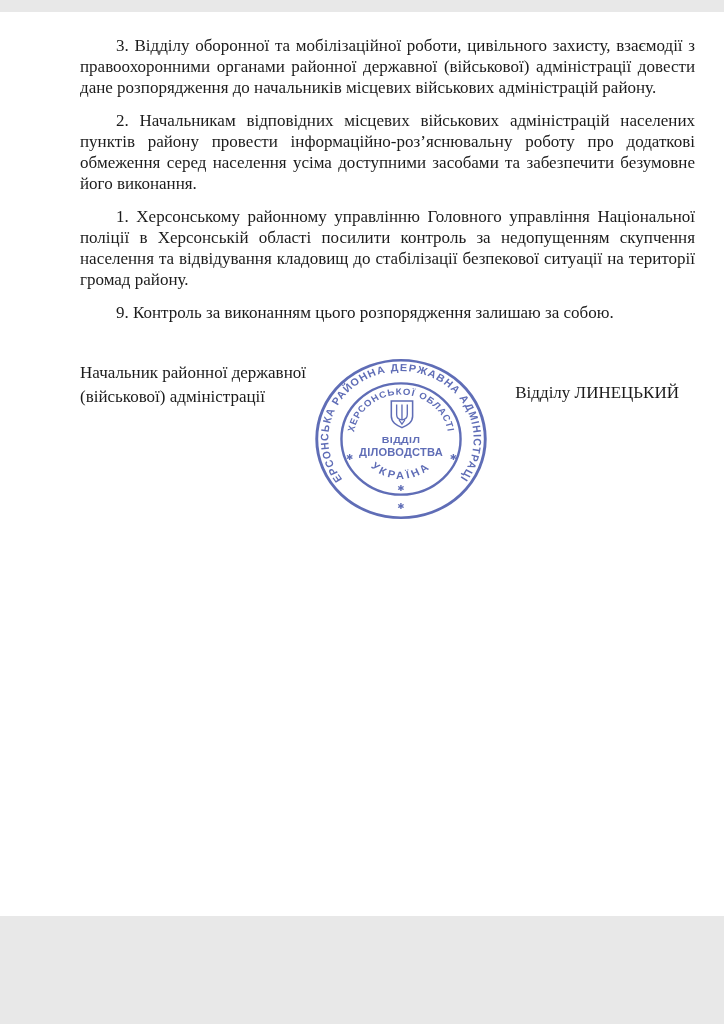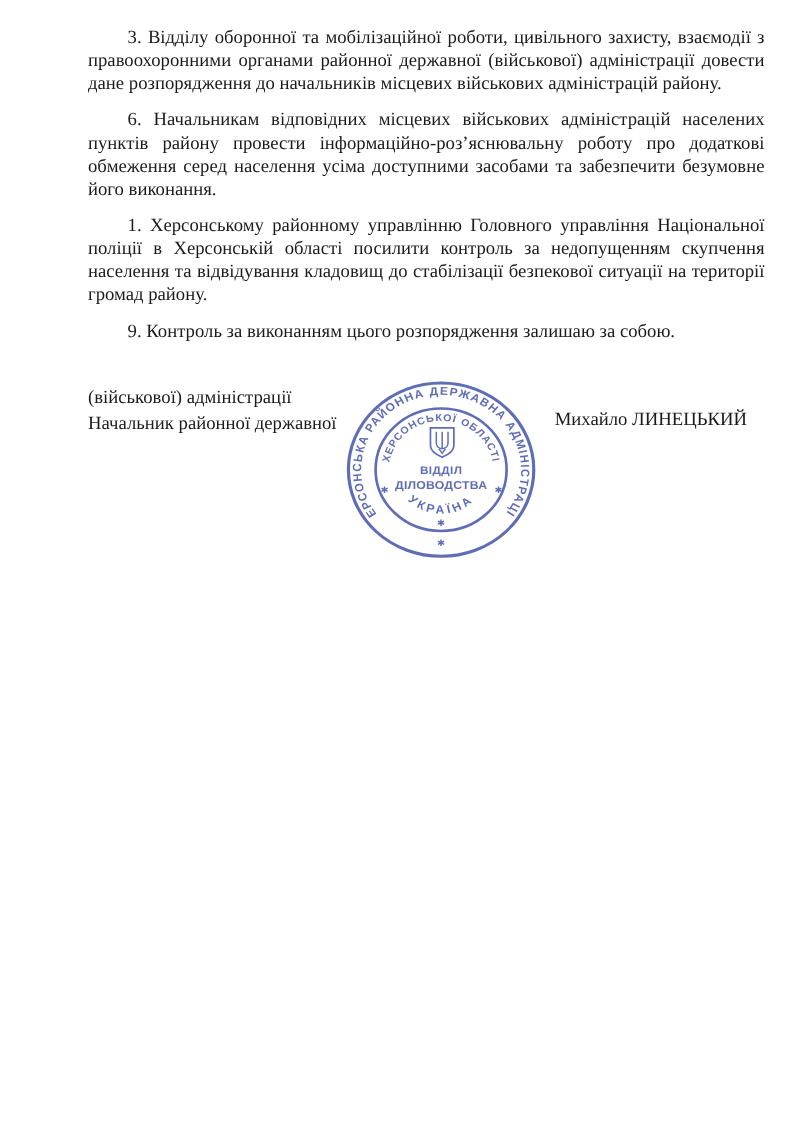--- a/index.html
+++ b/index.html
@@ -1,24 +1,24 @@
 <!DOCTYPE html>
 <html><head>
 <meta charset="utf-8">
 <style>
   html, body { margin: 0; padding: 0; background: #e8e8e8; }
   .page {
     position: relative;
     width: 724px;
-    height: 1024px;
+    height: 904px;
     background: #ffffff;
     font-family: "Liberation Serif", "DejaVu Serif", serif;
     color: #1b1b1b;
     overflow: hidden;
-    margin: 0 auto;
+    margin: 12px auto;
   }
   .content {
     position: absolute;
     left: 80px;
     top: 23px;
     width: 615px;
   }
   .para {
     margin: 0 0 12px 0;
     font-size: 17px;
@@ -54,30 +54,30 @@
   .st-dept1  { font: bold 11px   "Liberation Sans", sans-serif; letter-spacing: 0.4px; }
   .st-dept2  { font: bold 11.5px "Liberation Sans", sans-serif; letter-spacing: 0.2px; }
   .st-star   { font: 9px "DejaVu Sans", sans-serif; }
 </style>
 </head>
 <body>
 
 <div class="page">
   <div class="content">
     <p class="para">3. Відділу оборонної та мобілізаційної роботи, цивільного захисту, взаємодії з правоохоронними органами районної державної (військової) адміністрації довести дане розпорядження до начальників місцевих військових адміністрацій району.</p>
-    <p class="para">6. Начальникам відповідних місцевих військових адміністрацій населених пунктів району провести інформаційно-роз’яснювальну роботу про додаткові обмеження серед населення усіма доступними засобами та забезпечити безумовне його виконання.</p>
+    <p class="para">2. Начальникам відповідних місцевих військових адміністрацій населених пунктів району провести інформаційно-роз’яснювальну роботу про додаткові обмеження серед населення усіма доступними засобами та забезпечити безумовне його виконання.</p>
     <p class="para">1. Херсонському районному управлінню Головного управління Національної поліції в Херсонській області посилити контроль за недопущенням скупчення населення та відвідування кладовищ до стабілізації безпекової ситуації на території громад району.</p>
     <p class="para">9. Контроль за виконанням цього розпорядження залишаю за собою.</p>
 
     <div class="sig-row">
       <div class="sig-left">
+        <div>Начальник районної державної</div>
         <div>(військової) адміністрації</div>
-        <div>Начальник районної державної</div>
       </div>
-      <div class="sig-name">Михайло ЛИНЕЦЬКИЙ</div>
+      <div class="sig-name">Відділу ЛИНЕЦЬКИЙ</div>
     </div>
   </div>
 
   <div class="stamp">
     <svg viewBox="0 0 190 190" preserveAspectRatio="none">
       <defs>
         <path id="arcOuter" d="M 33.6 138 A 75 75 0 1 1 156.4 138"></path>
         <path id="arcInnerTop" d="M 47.7 107.7 A 49 49 0 1 1 142.3 107.7"></path>
         <path id="arcBottom" d="M 51 95 A 44 44 0 0 0 139 95"></path>
       </defs>

